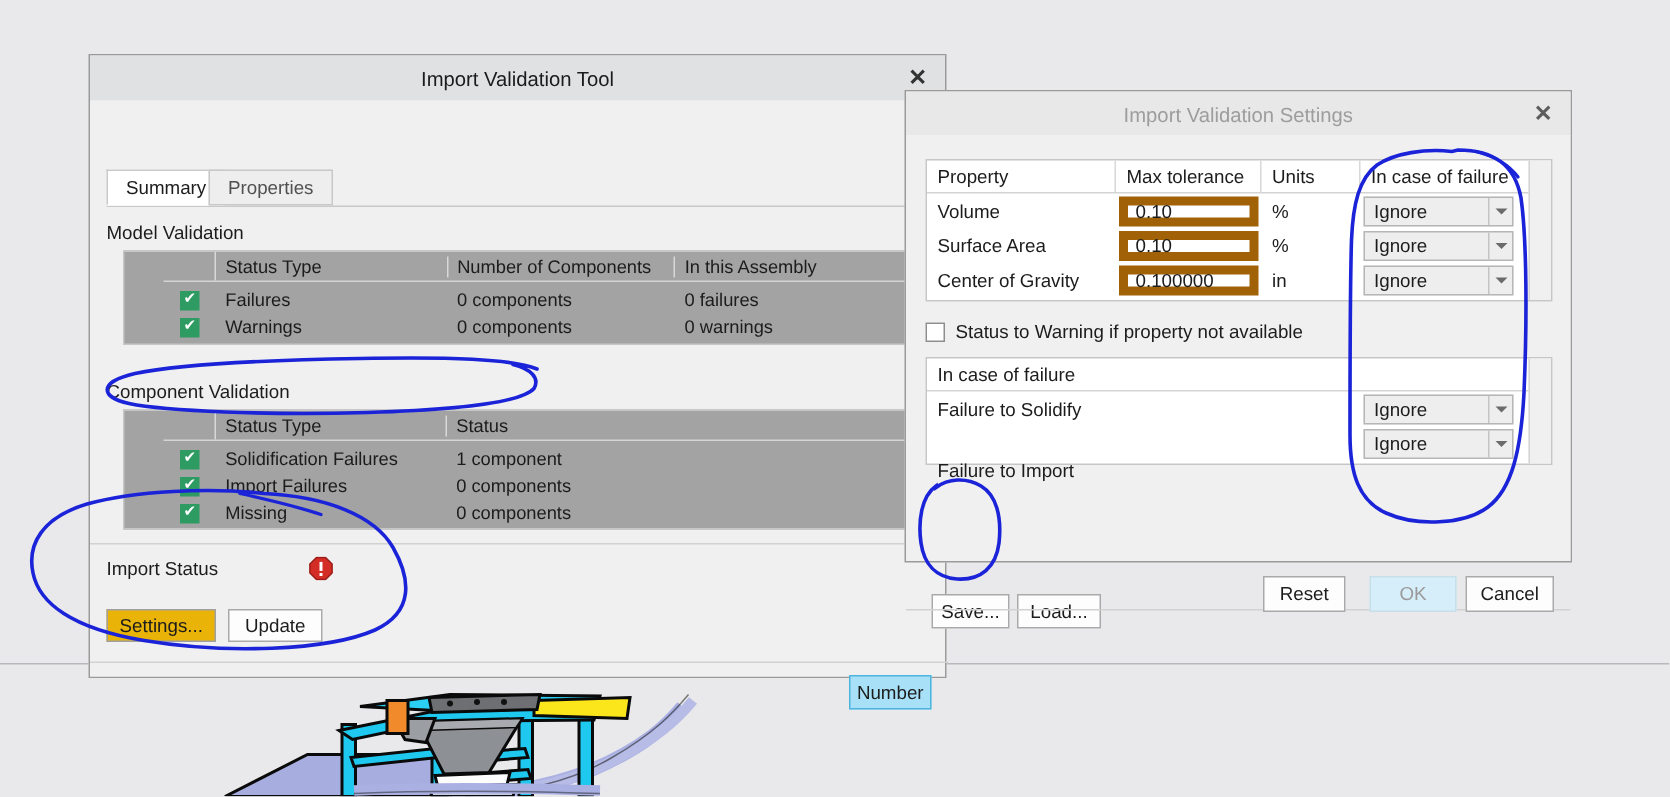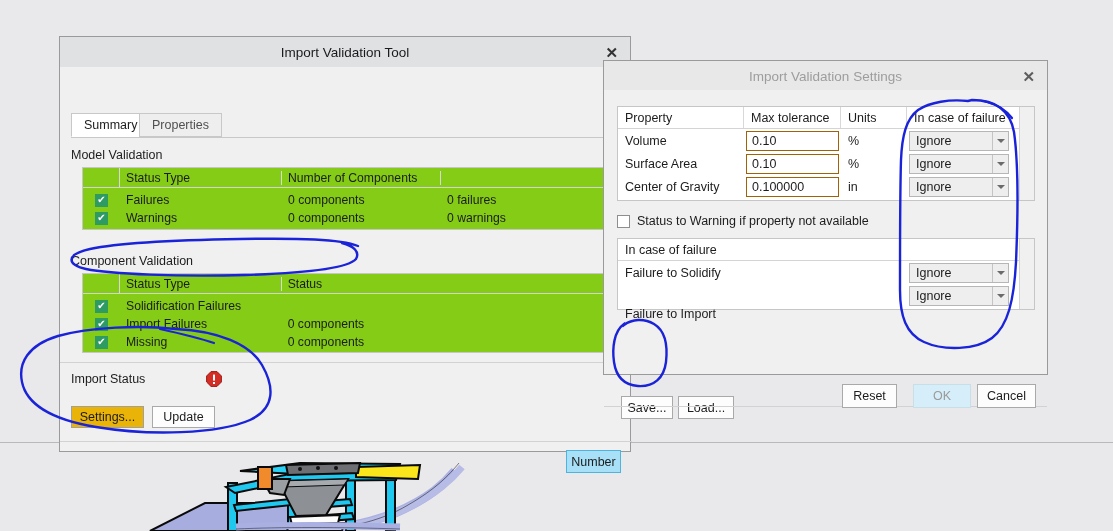--- a/index.html
+++ b/index.html
@@ -60,22 +60,22 @@
   }
   .tab.active { left: 0; background: #ffffff; border-bottom-color: #ffffff; }
   .tab.inactive { left: 68px; background: #eeeeee; color: #505050; }
 
   .section-label {
     position: absolute; font-size: 12.5px; color: #1c1c1c;
   }
 
   
   .grid {
-    position: absolute; background: #84cc16;
-    border: 1px solid #c6c6c6; box-sizing: border-box;
+    position: absolute; background: #a3a3a3;
+    border: 1px solid #c6c6c6; box-sizing: border-box; padding-left: 26px;
   }
   .grid-head {
     display: flex; height: 19px; align-items: center;
     border-bottom: 1px solid #d4d4d4;
     font-size: 12.2px; color: #1c1c1c;
   }
   .grid-row {
     display: flex; height: 18px; align-items: center;
     font-size: 12.2px; color: #1c1c1c;
   }
@@ -122,21 +122,21 @@
   }
   .sgrid-head {
     display: flex; height: 21px; align-items: center;
     border-bottom: 1px solid #d4d4d4; font-size: 12.5px; color: #1c1c1c;
   }
   .sgrid-row { display: flex; height: 23px; align-items: center; font-size: 12.5px; color: #1c1c1c; }
   .scell { box-sizing: border-box; padding-left: 7px; display: flex; align-items: center;
            height: 100%; overflow: hidden; white-space: nowrap; }
   .scell.sep { border-right: 1px solid #d8d8d8; }
   .tinput {
-    box-sizing: border-box; border: 1px solid #a16207; background: #fff;
+    box-sizing: border-box; border: 6px solid #a16207; background: #fff;
     height: 20px; font-size: 12.5px; color: #1c1c1c;
     display: flex; align-items: center; padding-left: 5px;
   }
   .combo {
     box-sizing: border-box; height: 20px; display: flex; align-items: stretch;
     border: 1px solid #b6b6b6; background: #eeeeee;
   }
   .combo .cval { flex: 1; display: flex; align-items: center; padding-left: 6px;
                  font-size: 12.5px; color: #1c1c1c; }
   .combo .carrow { width: 15px; display: flex; align-items: center; justify-content: center;
@@ -228,20 +228,21 @@
         </div>
       </div>
 
       <div class="section-label" style="left:11px; top:81px;">Model Validation</div>
 
       <div class="grid" style="left:22px; top:100px; width:541px; height:63px;">
         <div class="grid-head">
           <div class="chk-cell"></div>
           <div class="cell divider" style="width:162px;">Status Type</div>
           <div class="cell divider" style="width:159px;">Number of Components</div>
+          <div class="cell" style="width:180px;">In this Assembly</div>
         </div>
         <div class="grid-row" style="margin-top:3px;">
           <div class="chk-cell" style="border-right:none;">
             <span class="greenchk">✔</span>
           </div>
           <div class="cell" style="width:162px;">Failures</div>
           <div class="cell" style="width:159px;">0 components</div>
           <div class="cell" style="width:180px;">0 failures</div>
         </div>
         <div class="grid-row">
@@ -260,20 +261,21 @@
         <div class="grid-head">
           <div class="chk-cell"></div>
           <div class="cell divider" style="width:162px;">Status Type</div>
           <div class="cell" style="width:341px;">Status</div>
         </div>
         <div class="grid-row" style="margin-top:3px;">
           <div class="chk-cell" style="border-right:none;">
             <span class="greenchk">✔</span>
           </div>
           <div class="cell" style="width:162px;">Solidification Failures</div>
+          <div class="cell" style="width:341px;">1 component</div>
         </div>
         <div class="grid-row">
           <div class="chk-cell" style="border-right:none;">
             <span class="greenchk">✔</span>
           </div>
           <div class="cell" style="width:162px;">Import Failures</div>
           <div class="cell" style="width:341px;">0 components</div>
         </div>
         <div class="grid-row">
           <div class="chk-cell" style="border-right:none;">

